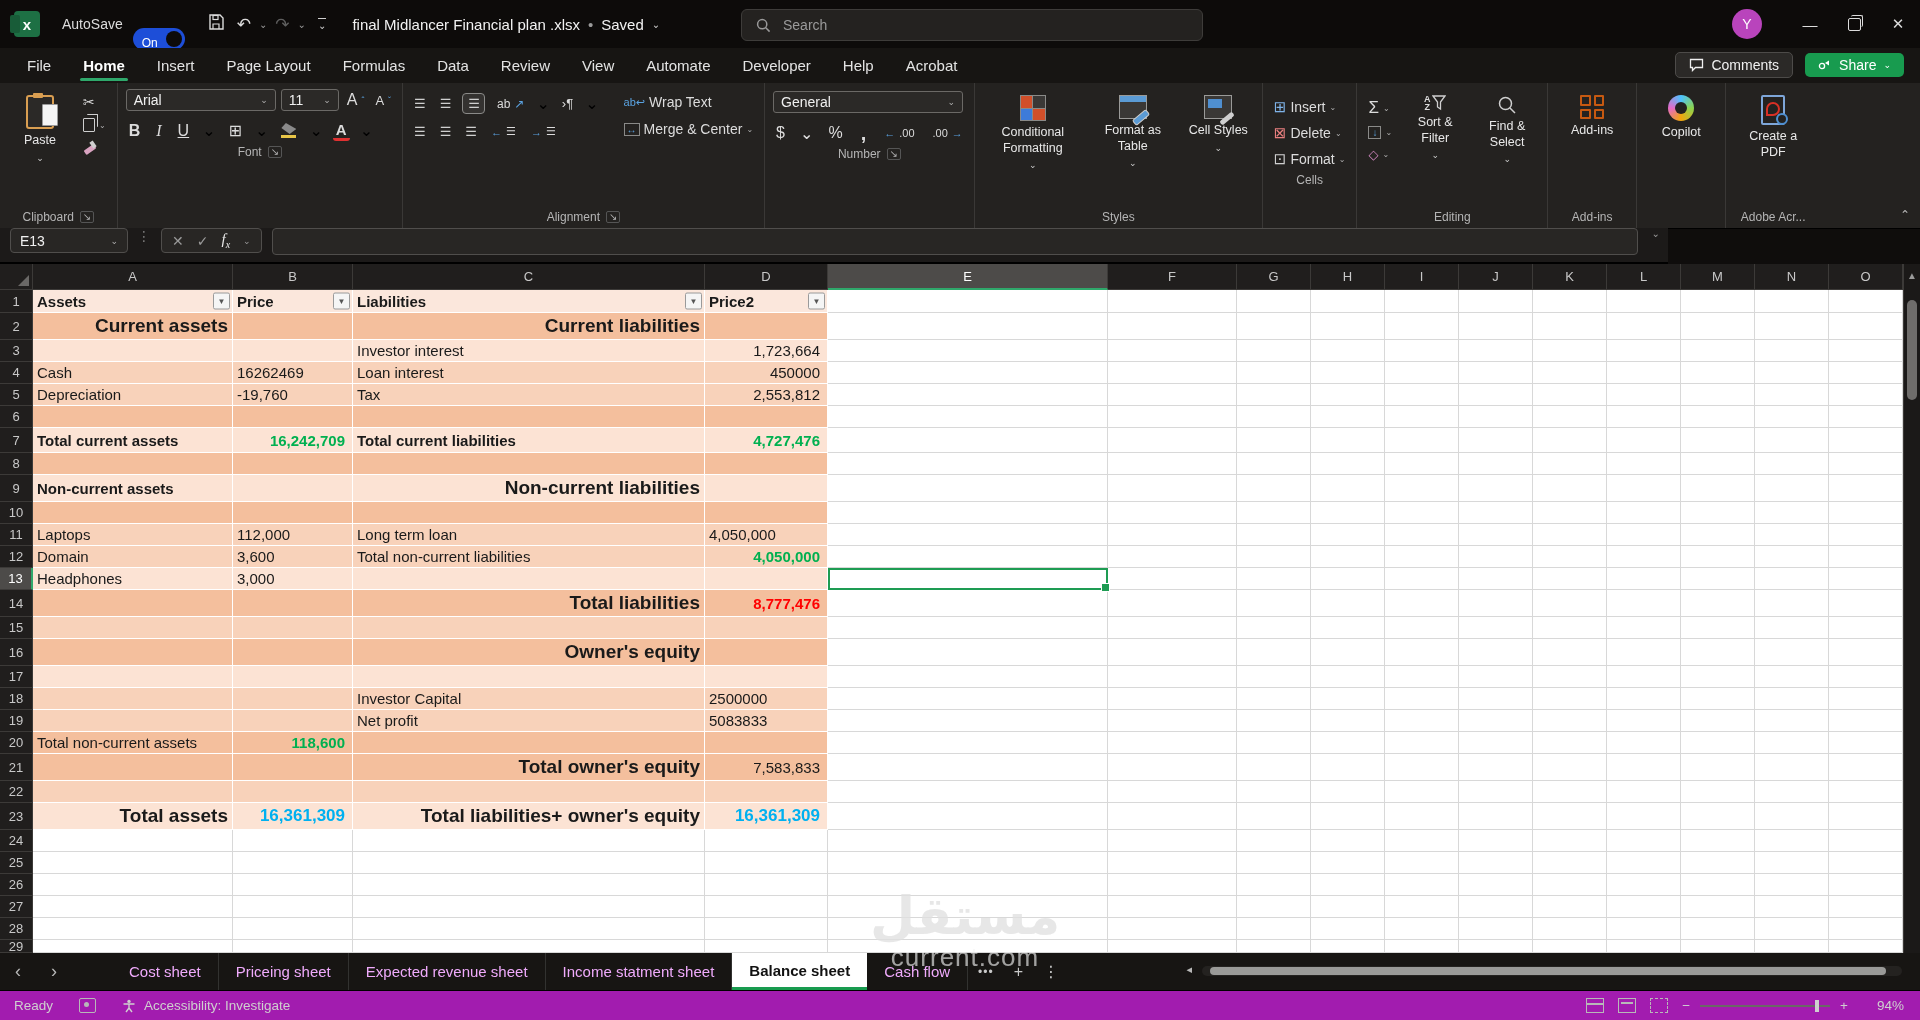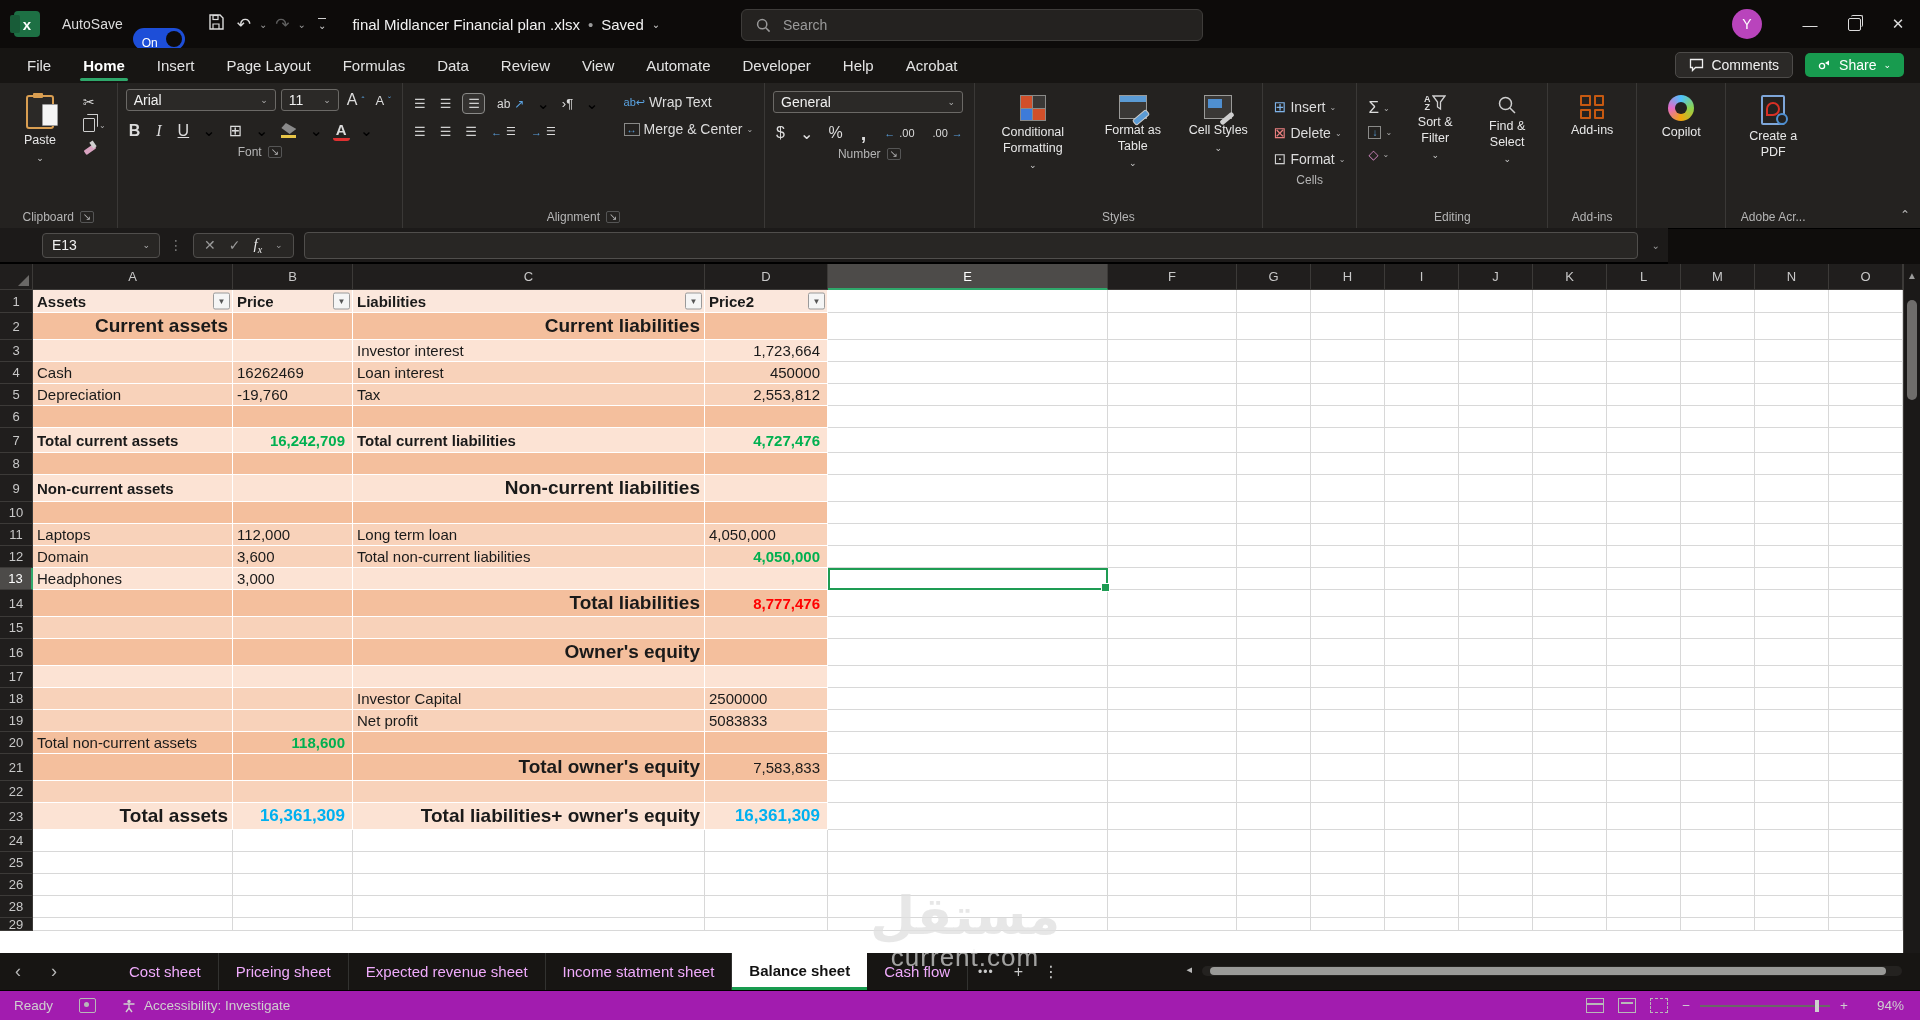--- a/index.html
+++ b/index.html
@@ -98,21 +98,21 @@
   .pdf-icon{width:20px;height:26px;border:2px solid #7ea6d9;border-radius:2px;position:relative;}
   .pdf-icon::before{content:"";position:absolute;left:3px;top:5px;width:10px;height:10px;border:2.5px solid #d93025;border-radius:50% 50% 50% 0;}
   .pdf-icon::after{content:"";position:absolute;right:-5px;bottom:-2px;width:8px;height:8px;border:2px solid #4f8fd0;border-radius:50%;background:#242220;}
   .cells-ico{font-size:15px;}
   .ico-ins{color:#7fb3e8;} .ico-del{color:#e87f7f;} .ico-fmt{color:#cfcfcf;}
   .az{display:inline-flex;flex-direction:column;font-size:9px;line-height:8px;color:#dcdcdc;font-weight:bold;}
   .sum{font-size:17px;color:#dcdcdc;}
   .collapse-chev{position:absolute;right:10px;bottom:6px;color:#b5b5b5;font-size:12px;}
 
   
-  #formulabar{position:absolute;left:0;top:228px;width:1668px;height:36px;background:#1c1a19;display:flex;align-items:center;border-bottom:2px solid #000;box-sizing:border-box;padding-left:32px;}
+  #formulabar{position:absolute;left:0;top:228px;width:1668px;height:36px;background:#1c1a19;display:flex;border-bottom:2px solid #000;box-sizing:border-box;}
   .namebox{margin-left:10px;width:118px;height:25px;background:#282624;border:1px solid #504e4c;border-radius:4px;color:#f0f0f0;font-size:14px;display:flex;align-items:center;justify-content:space-between;padding:0 9px;box-sizing:border-box;}
   .namebox .chev{font-size:9px;color:#b0b0b0;}
   .fb-dots{color:#7a7a7a;margin:0 9px;font-size:14px;letter-spacing:1px;}
   .fb-btns{display:flex;align-items:center;gap:13px;background:#282624;border:1px solid #504e4c;border-radius:4px;height:25px;padding:0 10px;color:#9a9a9a;font-size:14px;box-sizing:border-box;}
   .fb-btns .fx{color:#e8e8e8;font-family:"Liberation Serif",serif;font-style:italic;font-size:15px;}
   .fb-btns .chev{font-size:9px;}
   .fb-input{margin-left:10px;flex:1;height:25px;background:#282624;border:1px solid #504e4c;border-radius:4px;margin-right:30px;}
   .fb-expand{position:absolute;right:8px;color:#9a9a9a;font-size:10px;}
 
   
@@ -1110,20 +1110,38 @@
           <div class="gc" style="width: 74px;"></div>
           <div class="gc" style="width: 74px;"></div>
           <div class="gc" style="width: 74px;"></div>
           <div class="gc" style="width: 74px;"></div>
           <div class="gc" style="width: 74px;"></div>
           <div class="gc" style="width: 74px;"></div>
           <div class="gc" style="width: 74px;"></div>
           <div class="gc" style="width: 74px;"></div>
         </div>
         <div class="grow" style="height: 22px;">
+          <div class="rh" style="height: 22px;">27</div>
+          <div class="gc" style="width: 200px;"></div>
+          <div class="gc" style="width: 120px;"></div>
+          <div class="gc" style="width: 352px;"></div>
+          <div class="gc" style="width: 123px;"></div>
+          <div class="gc" style="width: 280px;"></div>
+          <div class="gc" style="width: 129px;"></div>
+          <div class="gc" style="width: 74px;"></div>
+          <div class="gc" style="width: 74px;"></div>
+          <div class="gc" style="width: 74px;"></div>
+          <div class="gc" style="width: 74px;"></div>
+          <div class="gc" style="width: 74px;"></div>
+          <div class="gc" style="width: 74px;"></div>
+          <div class="gc" style="width: 74px;"></div>
+          <div class="gc" style="width: 74px;"></div>
+          <div class="gc" style="width: 74px;"></div>
+        </div>
+        <div class="grow" style="height: 22px;">
           <div class="rh" style="height: 22px;">28</div>
           <div class="gc" style="width: 200px;"></div>
           <div class="gc" style="width: 120px;"></div>
           <div class="gc" style="width: 352px;"></div>
           <div class="gc" style="width: 123px;"></div>
           <div class="gc" style="width: 280px;"></div>
           <div class="gc" style="width: 129px;"></div>
           <div class="gc" style="width: 74px;"></div>
           <div class="gc" style="width: 74px;"></div>
           <div class="gc" style="width: 74px;"></div>

